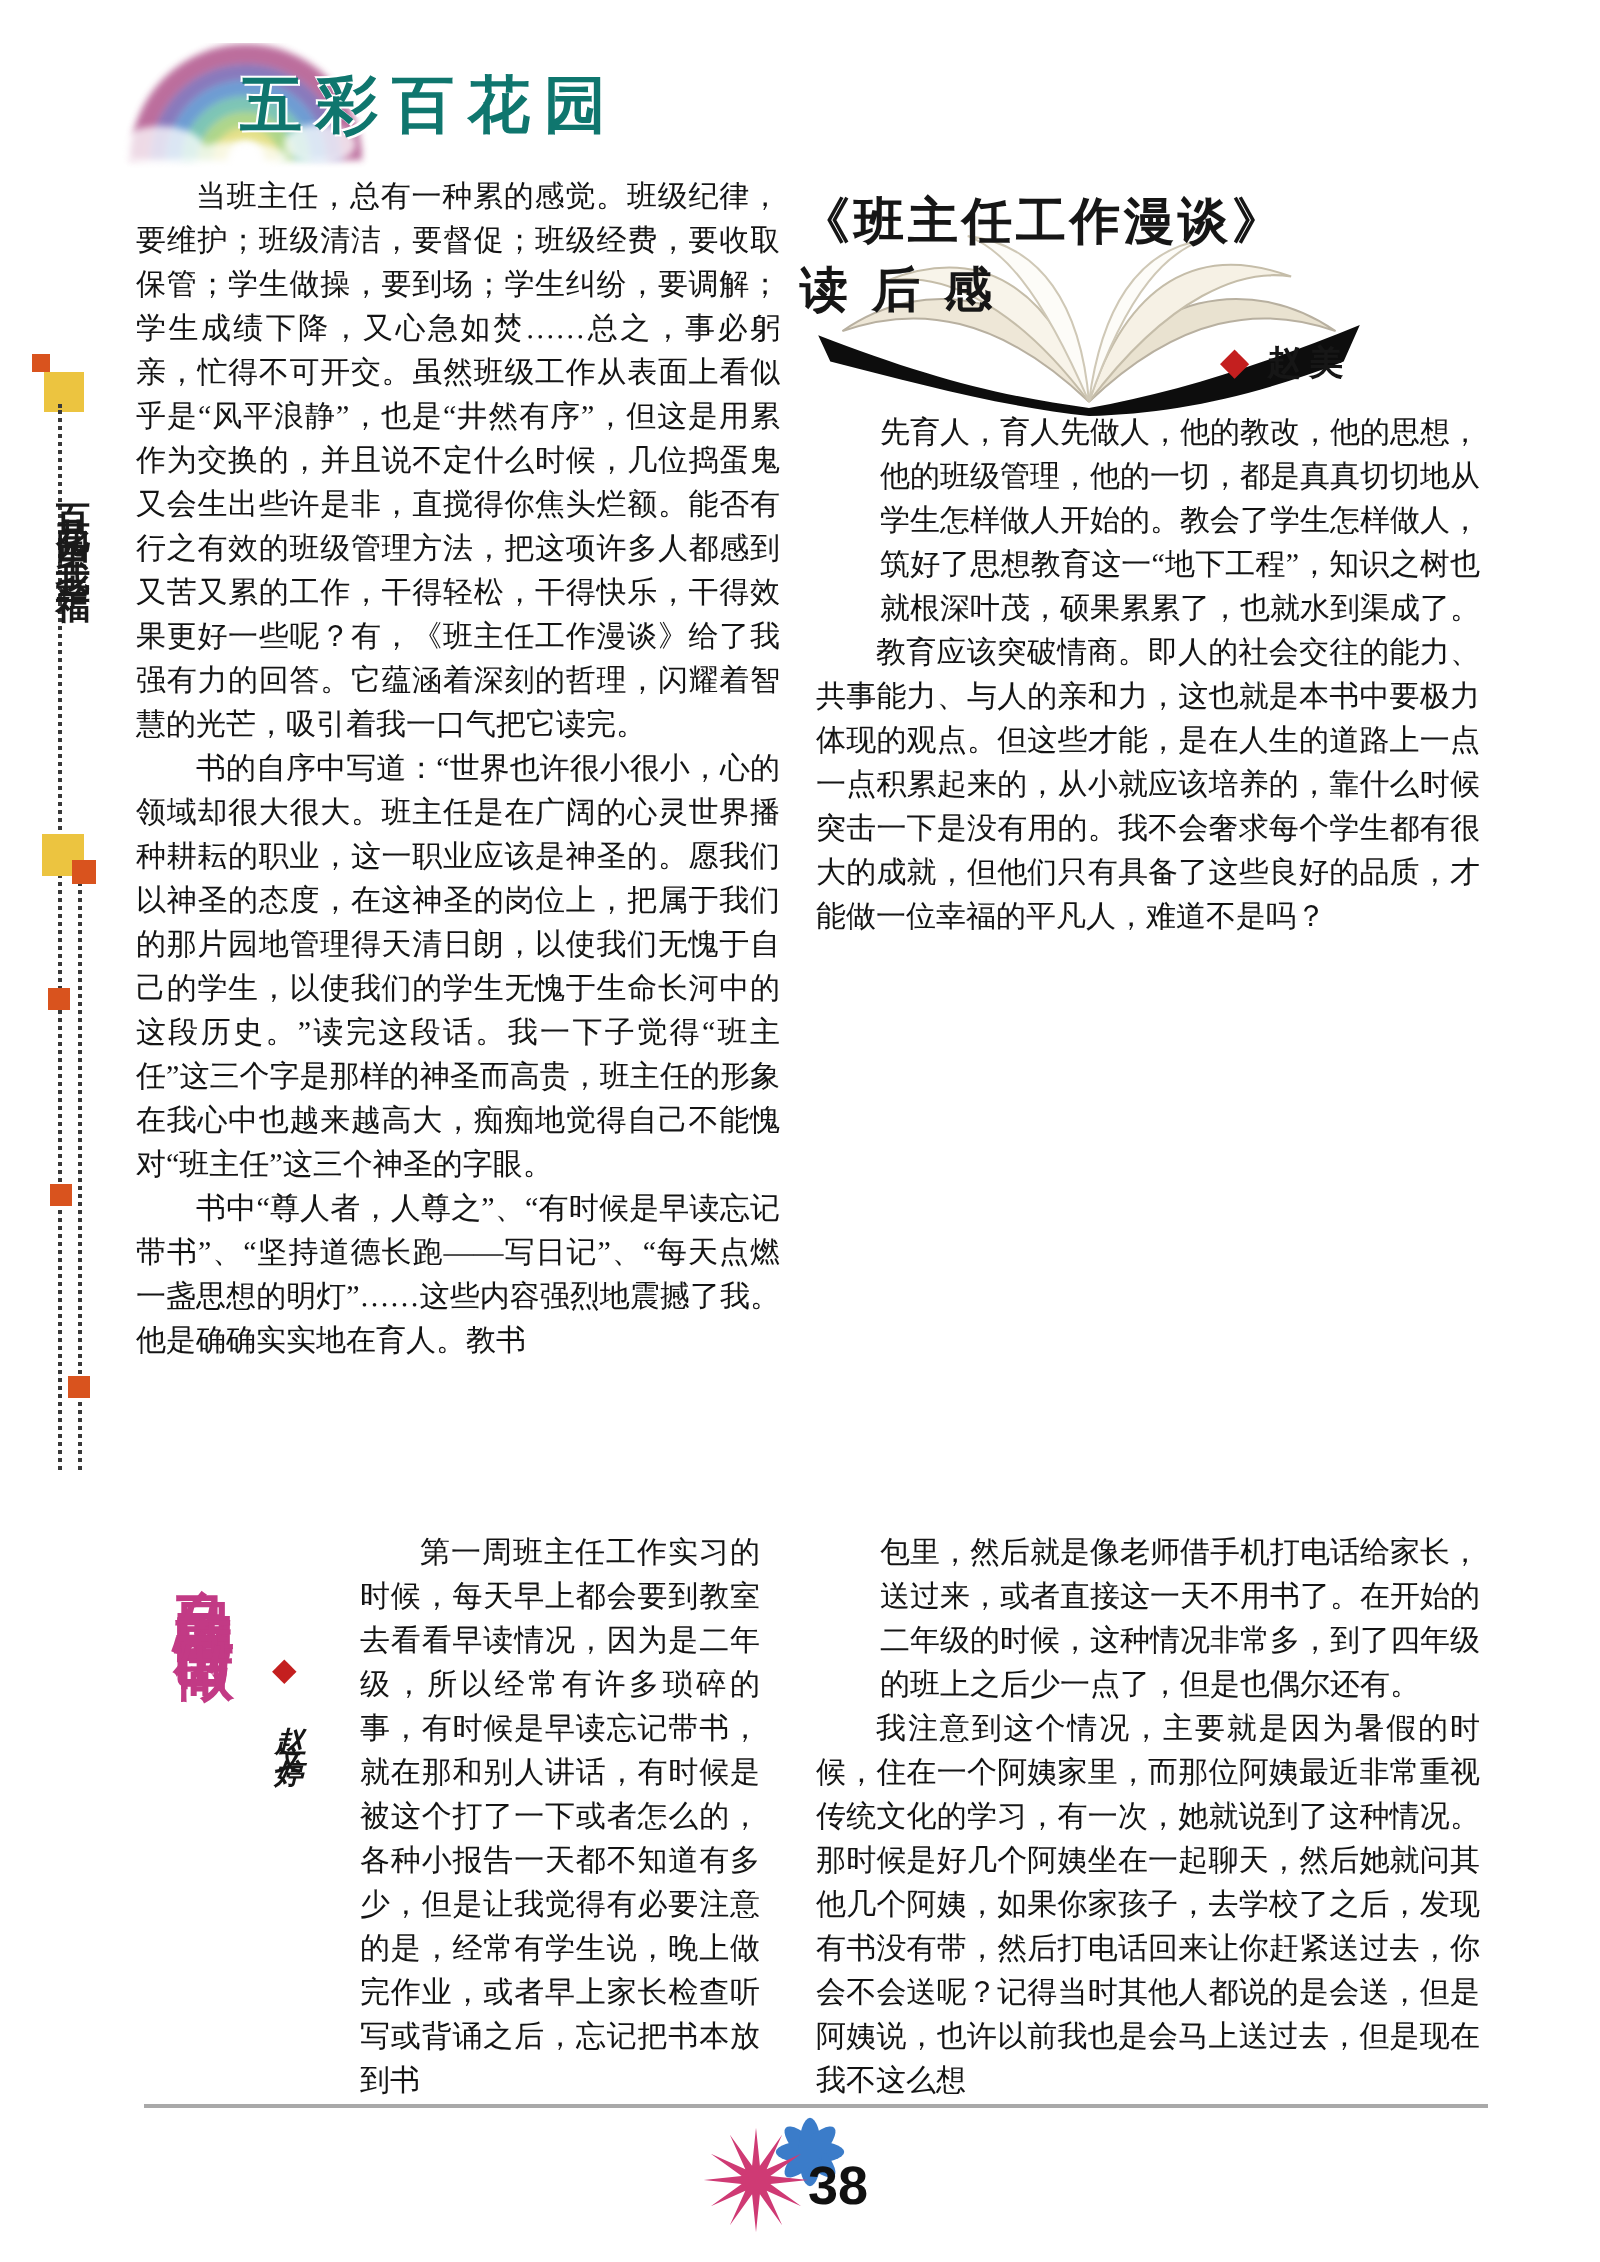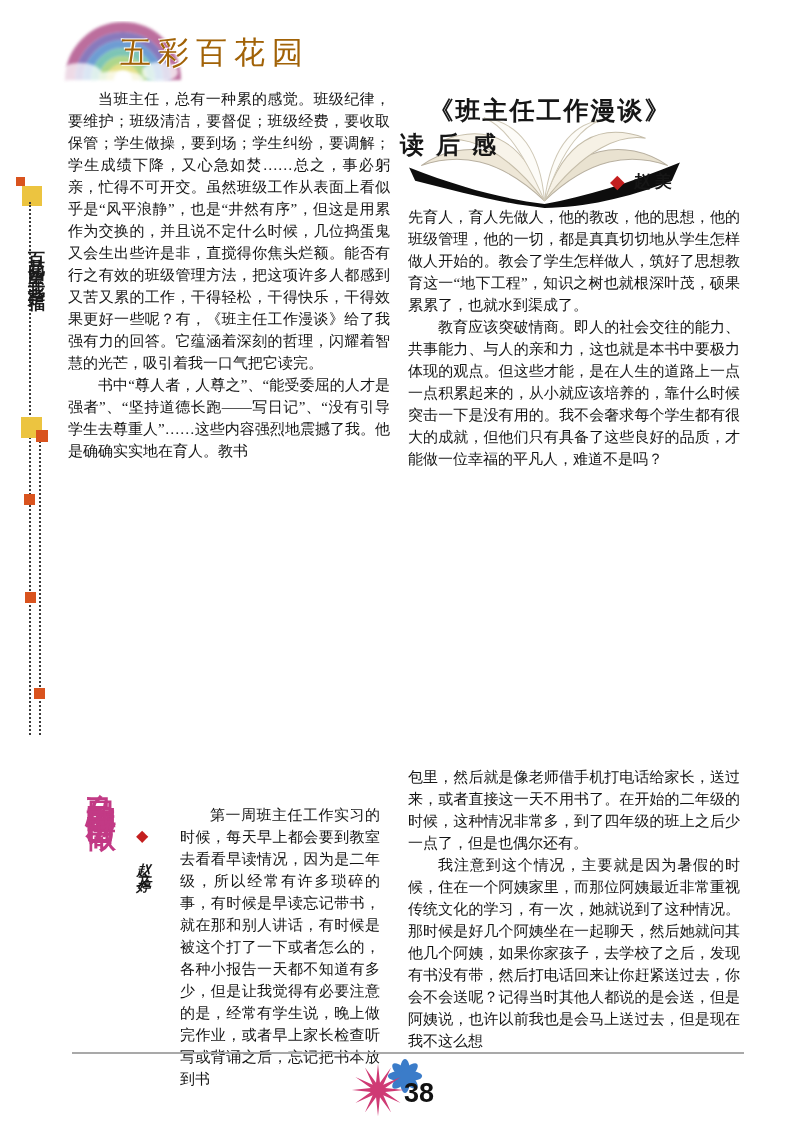--- a/index.html
+++ b/index.html
@@ -8,22 +8,22 @@
     background:#ffffff;
     font-family:"Liberation Serif","DejaVu Serif",serif;
     color:#161616;
     position:relative;
     overflow:hidden;
   }
   .abs{position:absolute;}
   
   .logo-text{
     left:120px;top:32px;
-    font-size:31px;font-weight:400;letter-spacing:7px;
-    color:#a16207;
+    font-size:31px;font-weight:700;letter-spacing:7px;
+    color:#0f766e;
     text-shadow:1px 1px 0 #fff, -1px -1px 0 #fff;
     z-index:2;
   }
   
   .sq{position:absolute;}
   .sq-o1{left:16px;top:177px;width:9px;height:9px;background:#d9531e;}
   .sq-y1{left:22px;top:186px;width:20px;height:20px;background:#ecc440;}
   .sq-y2{left:21px;top:417px;width:21px;height:21px;background:#ecc440;}
   .sq-o2{left:36px;top:430px;width:12px;height:12px;background:#d9531e;}
   .sq-o3{left:24px;top:494px;width:11px;height:11px;background:#d9531e;}
@@ -34,29 +34,29 @@
   .dotline-b{left:39px;top:432px;height:303px;}
   .v-side{
     left:25px;top:238px;
     writing-mode:vertical-rl;text-orientation:upright;
     font-size:17px;letter-spacing:7px;font-weight:700;color:#1a1a1a;
     z-index:2;background:transparent;
   }
   
   .col{position:absolute;text-align:justify;font-size:15px;line-height:22px;color:#141414;}
   .col p{margin:0;text-indent:2em;}
-  .col p.noindent{text-indent:0;}
+  .col p.noindent{text-indent:0;margin-left:32px;}
   .col-lt{left:68px;top:88px;width:322px;font-family:Liberation Serif, serif;}
   .col-rt{left:408px;top:206px;width:332px;}
-  .col-mb{left:180px;top:804px;width:200px;}
+  .col-mb{left:180px;top:766px;width:200px;}
   .col-rb{left:408px;top:766px;width:332px;}
   
   .t1-line1{
     left:400px;top:94px;width:300px;
-    text-align:center;font-size:25px;font-weight:700;
+    text-align:left;font-size:25px;font-weight:700;
     letter-spacing:2px;z-index:3;
   }
   .t1-line2{
     left:400px;top:129px;width:300px;
     text-align:left;font-size:24px;font-weight:700;
     letter-spacing:12px;z-index:3;
   }
   .book-svg{left:402px;top:112px;z-index:1;}
   .author1{
     left:610px;top:170px;z-index:4;
@@ -141,21 +141,22 @@
     <path d="M140,88 C160,30 180,14 196,8 C164,13 146,42 140,88 Z" fill="#fdfcf8" stroke="#cfc8b6" stroke-width="1"></path>
   </svg>
 
   <div class="abs author1">
     <span class="dia">◆</span>
     <span class="name">赵美</span>
   </div>
 
   <div class="col col-lt">
     <p>当班主任，总有一种累的感觉。班级纪律，要维护；班级清洁，要督促；班级经费，要收取保管；学生做操，要到场；学生纠纷，要调解；学生成绩下降，又心急如焚……总之，事必躬亲，忙得不可开交。虽然班级工作从表面上看似乎是“风平浪静”，也是“井然有序”，但这是用累作为交换的，并且说不定什么时候，几位捣蛋鬼又会生出些许是非，直搅得你焦头烂额。能否有行之有效的班级管理方法，把这项许多人都感到又苦又累的工作，干得轻松，干得快乐，干得效果更好一些呢？有，《班主任工作漫谈》给了我强有力的回答。它蕴涵着深刻的哲理，闪耀着智慧的光芒，吸引着我一口气把它读完。</p>
-    <p>书中“尊人者，人尊之”、“能受委屈的人才是强者”、“坚持道德长跑——写日记”、“没有引导学生去尊重人”……这些内容强烈地震撼了我。他是确确实实地在育人。教书</p>
+    <p>书的自序中写道：“世界也许很小很小，心的领域却很大很大。班主任是在广阔的心灵世界播种耕耘的职业，这一职业应该是神圣的。愿我们以神圣的态度，在这神圣的岗位上，把属于我们的那片园地管理得天清日朗，以使我们无愧于自己的学生，以使我们的学生无愧于生命长河中的这段历史。”读完这段话。我一下子觉得“班主任”这三个字是那样的神圣而高贵，班主任的形象在我心中也越来越高大，痴痴地觉得自己不能愧对“班主任”这三个神圣的字眼。</p>
+    <p>书中“尊人者，人尊之”、“有时候是早读忘记带书”、“坚持道德长跑——写日记”、“每天点燃一盏思想的明灯”……这些内容强烈地震撼了我。他是确确实实地在育人。教书</p>
   </div>
   <div class="col col-rt">
     <p class="noindent">先育人，育人先做人，他的教改，他的思想，他的班级管理，他的一切，都是真真切切地从学生怎样做人开始的。教会了学生怎样做人，筑好了思想教育这一“地下工程”，知识之树也就根深叶茂，硕果累累了，也就水到渠成了。</p>
     <p>教育应该突破情商。即人的社会交往的能力、共事能力、与人的亲和力，这也就是本书中要极力体现的观点。但这些才能，是在人生的道路上一点一点积累起来的，从小就应该培养的，靠什么时候突击一下是没有用的。我不会奢求每个学生都有很大的成就，但他们只有具备了这些良好的品质，才能做一位幸福的平凡人，难道不是吗？</p>
   </div>
 
   <div class="abs v-title">自己的事情自己做</div>
   <div class="abs author2-dia">◆</div>
   <div class="abs author2">赵文婷</div>
 

